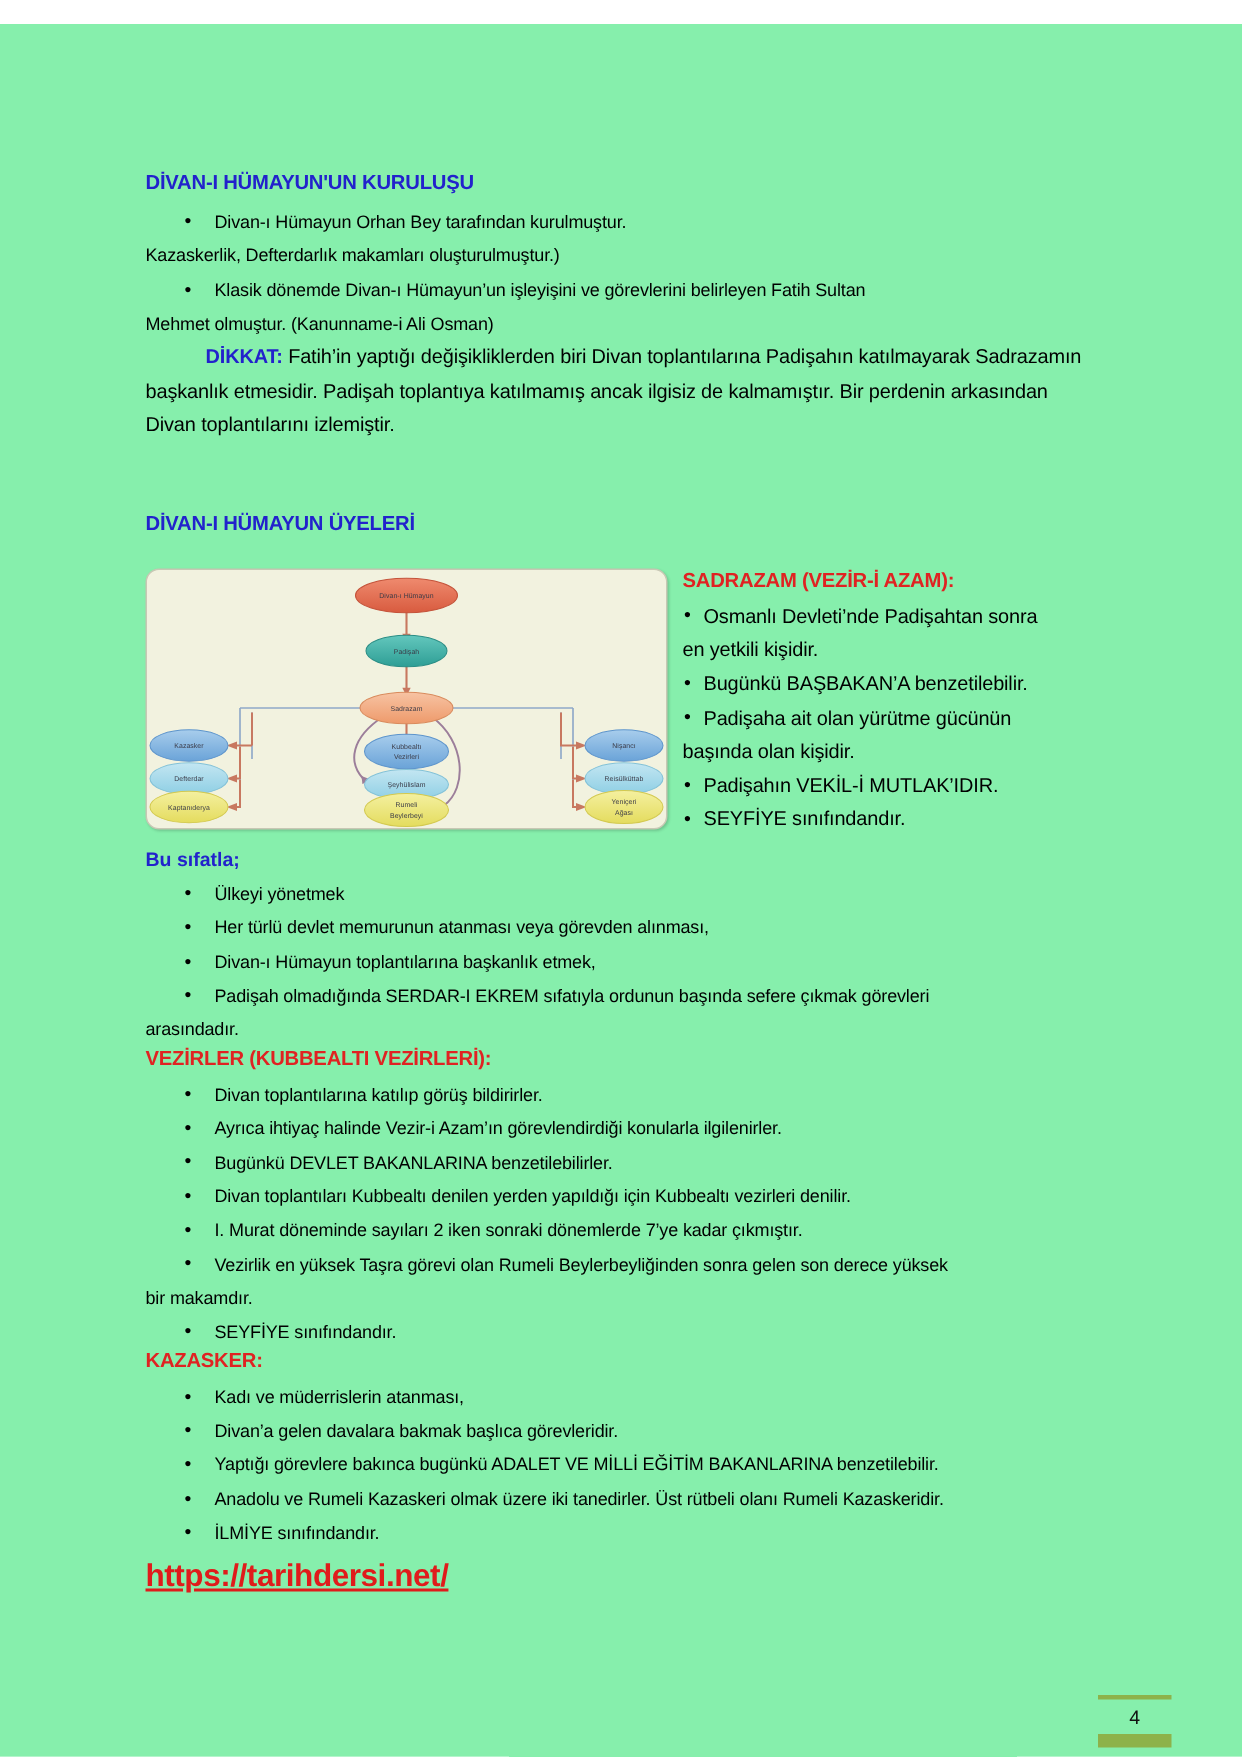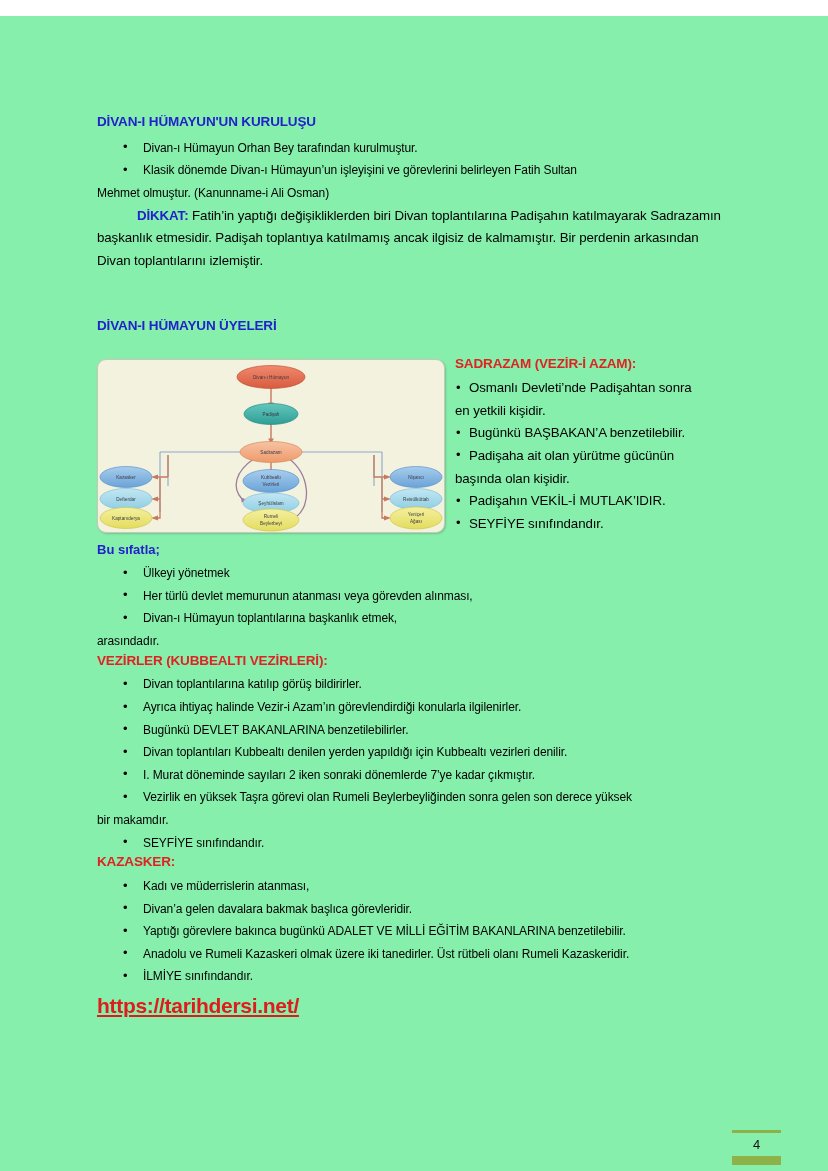--- a/index.html
+++ b/index.html
@@ -89,21 +89,21 @@
   }
   .b { font-weight: normal; }
   .blue-b { color: #2222CC; font-weight: bold; margin-left: 40px; }
 
   .spacer-lg { height: 46px; }
   .spacer-sm { height: 9px; }
 
   
   .members {
     display: flex;
-    align-items: center;
+    align-items: flex-start;
     gap: 0;
     margin-top: 6px;
   }
   .figure-wrap {
     width: 348px;
     flex: 0 0 348px;
   }
   .figure {
     width: 346px;
     height: 172px;
@@ -194,20 +194,21 @@
 <body>
 
 <div class="page">
   <div class="content">
 
     
     <h2 class="h-blue">DİVAN-I HÜMAYUN'UN KURULUŞU</h2>
 
     <ul class="bl">
       <li>Divan-ı Hümayun Orhan Bey tarafından kurulmuştur.</li>
+      <li class="cont">Kazaskerlik, Defterdarlık makamları oluşturulmuştur.)</li>
       <li>Klasik dönemde Divan-ı Hümayun’un işleyişini ve görevlerini belirleyen Fatih Sultan</li>
       <li class="cont">Mehmet olmuştur. (Kanunname-i Ali Osman)</li>
     </ul>
 
     <p class="para"><span class="blue-b">DİKKAT:</span><span> Fatih’in yaptığı değişikliklerden biri Divan toplantılarına Padişahın katılmayarak Sadrazamın başkanlık etmesidir. Padişah toplantıya katılmamış ancak ilgisiz de kalmamıştır. Bir perdenin arkasından Divan toplantılarını izlemiştir.</span></p>
 
     <div class="spacer-lg"></div>
 
     
     <h2 class="h-blue">DİVAN-I HÜMAYUN ÜYELERİ</h2>
@@ -369,20 +370,21 @@
         </ul>
       </div>
     </div>
 
     
     <h3 class="h-blue-sm" style="margin-top:7px;">Bu sıfatla;</h3>
     <ul class="bl">
       <li>Ülkeyi yönetmek</li>
       <li>Her türlü devlet memurunun atanması veya görevden alınması,</li>
       <li>Divan-ı Hümayun toplantılarına başkanlık  etmek,</li>
+      <li>Padişah olmadığında SERDAR-I EKREM sıfatıyla ordunun başında sefere çıkmak görevleri</li>
       <li class="cont">arasındadır.</li>
     </ul>
 
     
     <h3 class="h-red">VEZİRLER (KUBBEALTI VEZİRLERİ):</h3>
     <ul class="bl">
       <li>Divan toplantılarına katılıp görüş bildirirler.</li>
       <li>Ayrıca ihtiyaç halinde Vezir-i Azam’ın görevlendirdiği konularla ilgilenirler.</li>
       <li><span>Bugünkü </span><span class="b">DEVLET BAKANLARINA</span><span> benzetilebilirler.</span></li>
       <li>Divan toplantıları Kubbealtı denilen yerden yapıldığı için Kubbealtı vezirleri denilir.</li>

